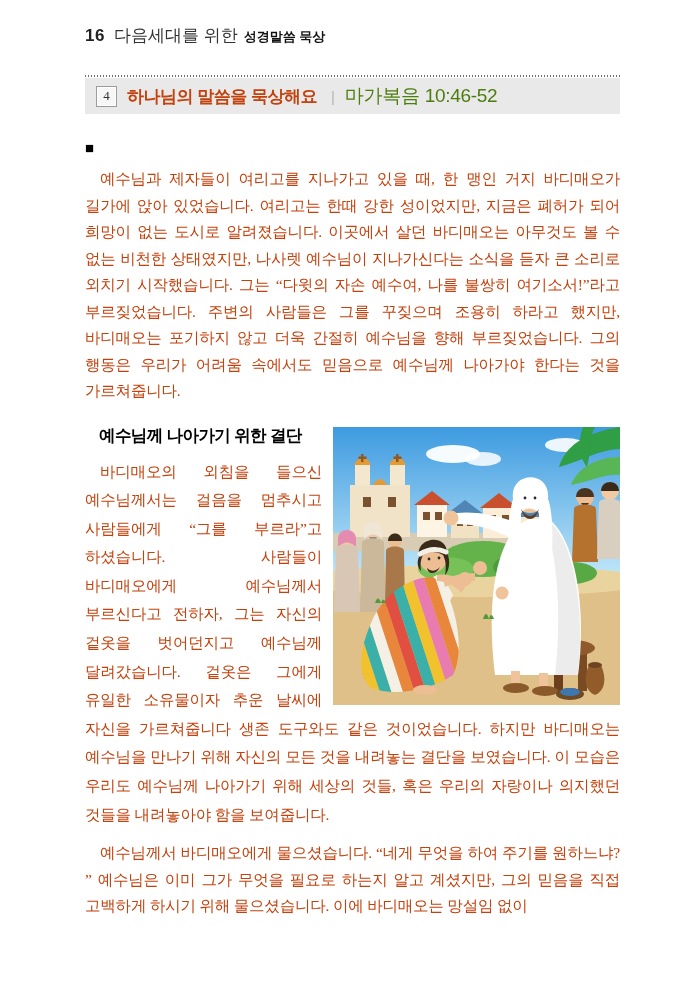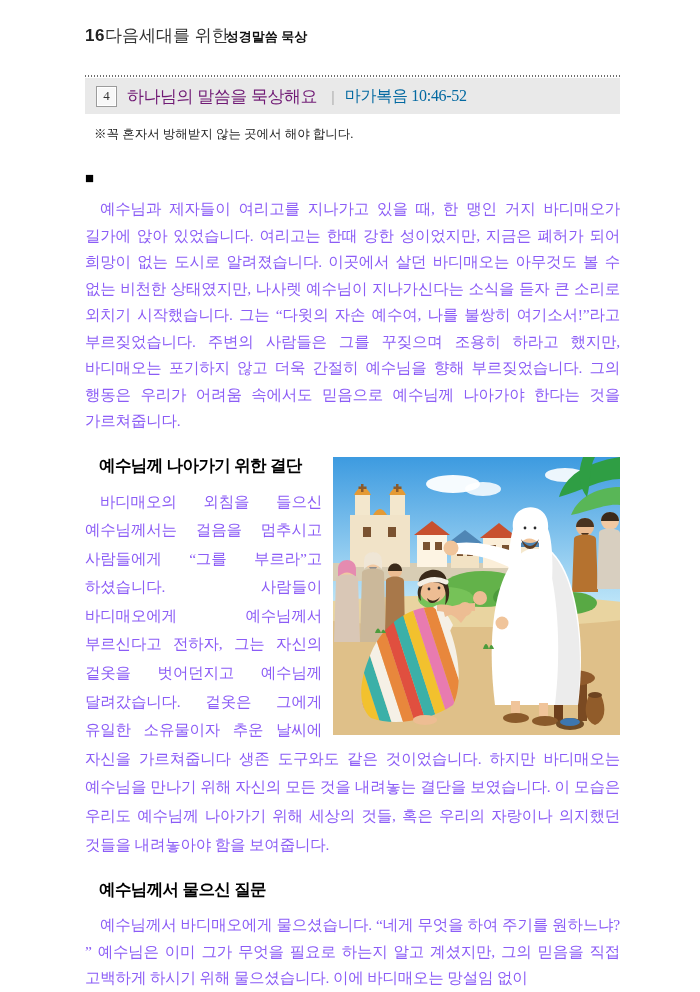--- a/index.html
+++ b/index.html
@@ -4,54 +4,54 @@
 <style>
   html,body{margin:0;padding:0;}
   body{
     width:700px;height:992px;background:#ffffff;
     font-family:"Liberation Serif","DejaVu Serif",serif;
     color:#1c1c1c;overflow:hidden;
   }
   .page{padding:24px 80px 0 85px;}
 
   
-  .runhead{display:flex;align-items:baseline;
+  .runhead{display:flex;align-items:baseline;gap:9px;
     font-family:"Liberation Sans","DejaVu Sans",sans-serif;color:#222;}
   .runhead .pageno{font-size:17px;font-weight:700;letter-spacing:.5px;}
   .runhead .bk-reg{font-size:17px;color:#333;}
   .runhead .bk-bold{font-size:13px;font-weight:700;color:#111;margin-left:-3px;}
 
   
   .dotted-rule{margin-top:28px;height:2px;
     background:repeating-linear-gradient(90deg,#6e6e6e 0 1px,transparent 1px 3px);}
 
   
   .lesson-bar{margin-top:1px;background:#e9e9e9;height:36px;
     display:flex;align-items:center;padding:0 11px;gap:10px;
     font-family:"Liberation Sans","DejaVu Sans",sans-serif;}
   .lesson-num{width:19px;height:19px;border:1px solid #9b9b9b;background:#f7f7f7;
     display:flex;align-items:center;justify-content:center;
     font-family:"Liberation Serif","DejaVu Serif",serif;
     font-size:13px;color:#333;box-shadow:inset 0 0 0 1px #fff;}
-  .lesson-title{font-size:17px;font-weight:400;color:#701a75;letter-spacing:-0.5px;}
+  .lesson-title{font-size:17px;font-weight:700;color:#c2410c;letter-spacing:-0.5px;}
   .lesson-sep{color:#b5b5b5;font-size:15px;margin-left:4px;}
-  .lesson-scripture{font-size:16px;color:#0369a1;letter-spacing:-0.3px;font-family:Liberation Serif, serif;}
+  .lesson-scripture{font-size:19px;color:#4d7c0f;letter-spacing:-0.3px;}
 
   
   .notes{margin-top:11px;padding-left:9px;font-size:12.5px;line-height:19px;color:#222;}
 
   
   h2.sec{margin:26px 0 0 0;font-family:"Liberation Sans","DejaVu Sans",sans-serif;
     font-size:19px;font-weight:700;color:#000;letter-spacing:-0.5px;
     display:flex;align-items:center;gap:8px;}
   h2.sec .marker{font-size:15px;line-height:1;}
 
   
   p.body{margin:11px 0 0 0;font-size:15.5px;line-height:26.5px;
-    text-align:justify;word-break:keep-all;text-indent:15px;color:#8b5cf6;
+    text-align:justify;word-break:keep-all;text-indent:15px;color:#c2410c;
     letter-spacing:-0.2px;}
   p.body.wrap{line-height:28.6px;}
 
   
   h3.sub{margin:20px 0 0 0;padding-left:14px;
     font-family:"Liberation Sans","DejaVu Sans",sans-serif;
     font-size:16.5px;font-weight:700;color:#000;letter-spacing:-0.6px;}
 
   
   .illu{float:right;width:287px;height:278px;margin:2px 0 8px 11px;
@@ -72,21 +72,20 @@
   <div class="dotted-rule"></div>
 
   <div class="lesson-bar">
     <span class="lesson-num">4</span>
     <span class="lesson-title">하나님의 말씀을 묵상해요</span>
     <span class="lesson-sep">|</span>
     <span class="lesson-scripture">마가복음 10:46-52</span>
   </div>
 
   <div class="notes">
-    <div>※꼭 혼자서 방해받지 않는 곳에서 해야 합니다.</div>
   </div>
 
   <h2 class="sec">
     <span class="marker">■</span>
   </h2>
 
   <p class="body">예수님과 제자들이 여리고를 지나가고 있을 때, 한 맹인 거지 바디매오가 길가에 앉아 있었습니다. 여리고는 한때 강한 성이었지만, 지금은 폐허가 되어 희망이 없는 도시로 알려졌습니다. 이곳에서 살던 바디매오는 아무것도 볼 수 없는 비천한 상태였지만, 나사렛 예수님이 지나가신다는 소식을 듣자 큰 소리로 외치기 시작했습니다. 그는 “다윗의 자손 예수여, 나를 불쌍히 여기소서!”라고 부르짖었습니다. 주변의 사람들은 그를 꾸짖으며 조용히 하라고 했지만, 바디매오는 포기하지 않고 더욱 간절히 예수님을 향해 부르짖었습니다. 그의 행동은 우리가 어려움 속에서도 믿음으로 예수님께 나아가야 한다는 것을 가르쳐줍니다.</p>
 
   <div>
     <div class="illu">
@@ -221,16 +220,15 @@
         <ellipse cx="237" cy="265" rx="10" ry="4" fill="#3d77b0"></ellipse>
 
         <path d="M150,192 q3,-10 6,0 q2,-8 5,0 Z" fill="#4c9c3c"></path>
         <path d="M42,176 q3,-9 6,0 q2,-7 5,0 Z" fill="#4c9c3c"></path>
       </svg>
     </div>
     <h3 class="sub">예수님께 나아가기 위한 결단</h3>
     <p class="body wrap">바디매오의 외침을 들으신 예수님께서는 걸음을 멈추시고 사람들에게 “그를 부르라”고 하셨습니다. 사람들이 바디매오에게 예수님께서 부르신다고 전하자, 그는 자신의 겉옷을 벗어던지고 예수님께 달려갔습니다. 겉옷은 그에게 유일한 소유물이자 추운 날씨에 자신을 가르쳐줍니다 생존 도구와도 같은 것이었습니다. 하지만 바디매오는 예수님을 만나기 위해 자신의 모든 것을 내려놓는 결단을 보였습니다. 이 모습은 우리도 예수님께 나아가기 위해 세상의 것들, 혹은 우리의 자랑이나 의지했던 것들을 내려놓아야 함을 보여줍니다.</p>
   </div>
 
-  <h3 class="sub">예수님께서 물으신 질문</h3>
   <p class="body">예수님께서 바디매오에게 물으셨습니다. “네게 무엇을 하여 주기를 원하느냐? ” 예수님은 이미 그가 무엇을 필요로 하는지 알고 계셨지만, 그의 믿음을 직접 고백하게 하시기 위해 물으셨습니다. 이에 바디매오는 망설임 없이</p>
 
 </div>
 
 </body></html>

